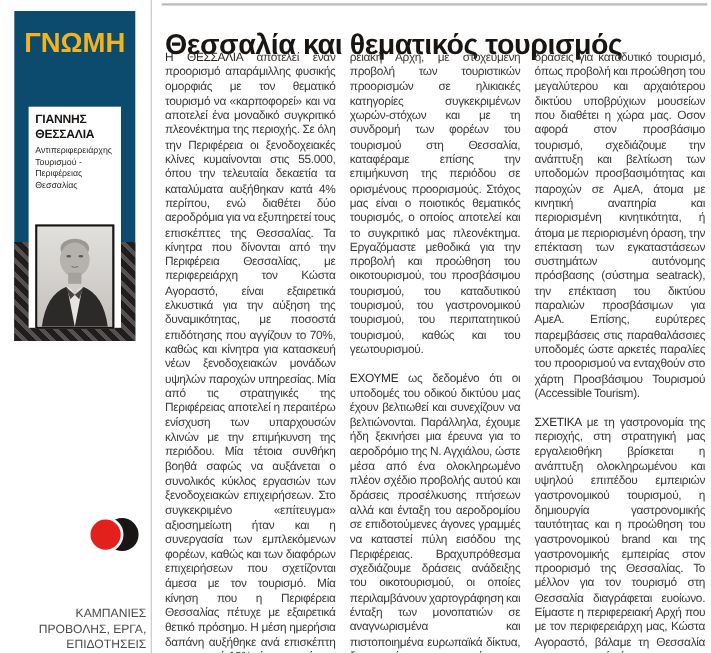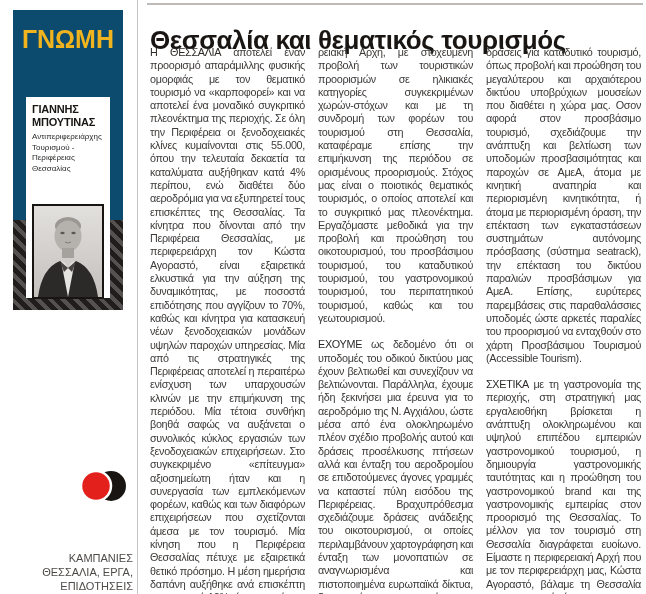--- a/index.html
+++ b/index.html
@@ -40,21 +40,21 @@
 </head>
 <body>
 
 <div class="sidebar">
 
   <div class="opinion-panel">
     <div class="stripes"></div>
     <div class="opinion-label">ΓΝΩΜΗ</div>
 
     <div class="author-card">
-      <div class="author-name">ΓΙΑΝΝΗΣ ΜΠΟΥΤΙΝΑΣ</div>
+      <div class="author-name">ΓΙΑΝΝΗΣ ΘΕΣΣΑΛΙΑ</div>
       <div class="author-role">Αντιπεριφερειάρχης Τουρισμού - Περιφέρειας Θεσσαλίας</div>
       <div class="photo-frame">
         <svg viewBox="0 0 68 91" preserveAspectRatio="none">
           <defs>
             <linearGradient id="bgph" x1="0" y1="0" x2="0" y2="1">
               <stop offset="0" stop-color="#e2e0dd"></stop>
                 <stop offset="1" stop-color="#c4c1bd"></stop>
             </linearGradient>
           </defs>
           <rect x="0" y="0" width="68" height="91" fill="url(#bgph)"></rect>
@@ -73,21 +73,21 @@
     </div>
   </div>
 
   <svg class="publisher-logo" viewBox="0 0 48 36">
     <circle cx="31" cy="18" r="15" fill="#181513"></circle>
     <circle cx="16" cy="18" r="15" stroke="#ffffff" stroke-width="2.5" fill="#e4201d"></circle>
   </svg>
 
   <div class="sidebar-footer">
       <div>ΚΑΜΠΑΝΙΕΣ</div>
-      <div>ΘΕΣΣΑΛΙΑ, ΕΡΓΑ,</div>
+      <div>ΠΡΟΒΟΛΗΣ, ΕΡΓΑ,</div>
       <div>ΕΠΙΔΟΤΗΣΕΙΣ</div>
       <div>ΚΑΙ ΚΙΝΗΤΡΑ ΓΙΑ</div>
       <div>ΕΠΙΔΟΤΗΣΕΙΣ</div>
     </div>
 </div>
 
 <div class="divider-v"></div>
 
 <div class="article">
   <div class="top-rule"></div>

